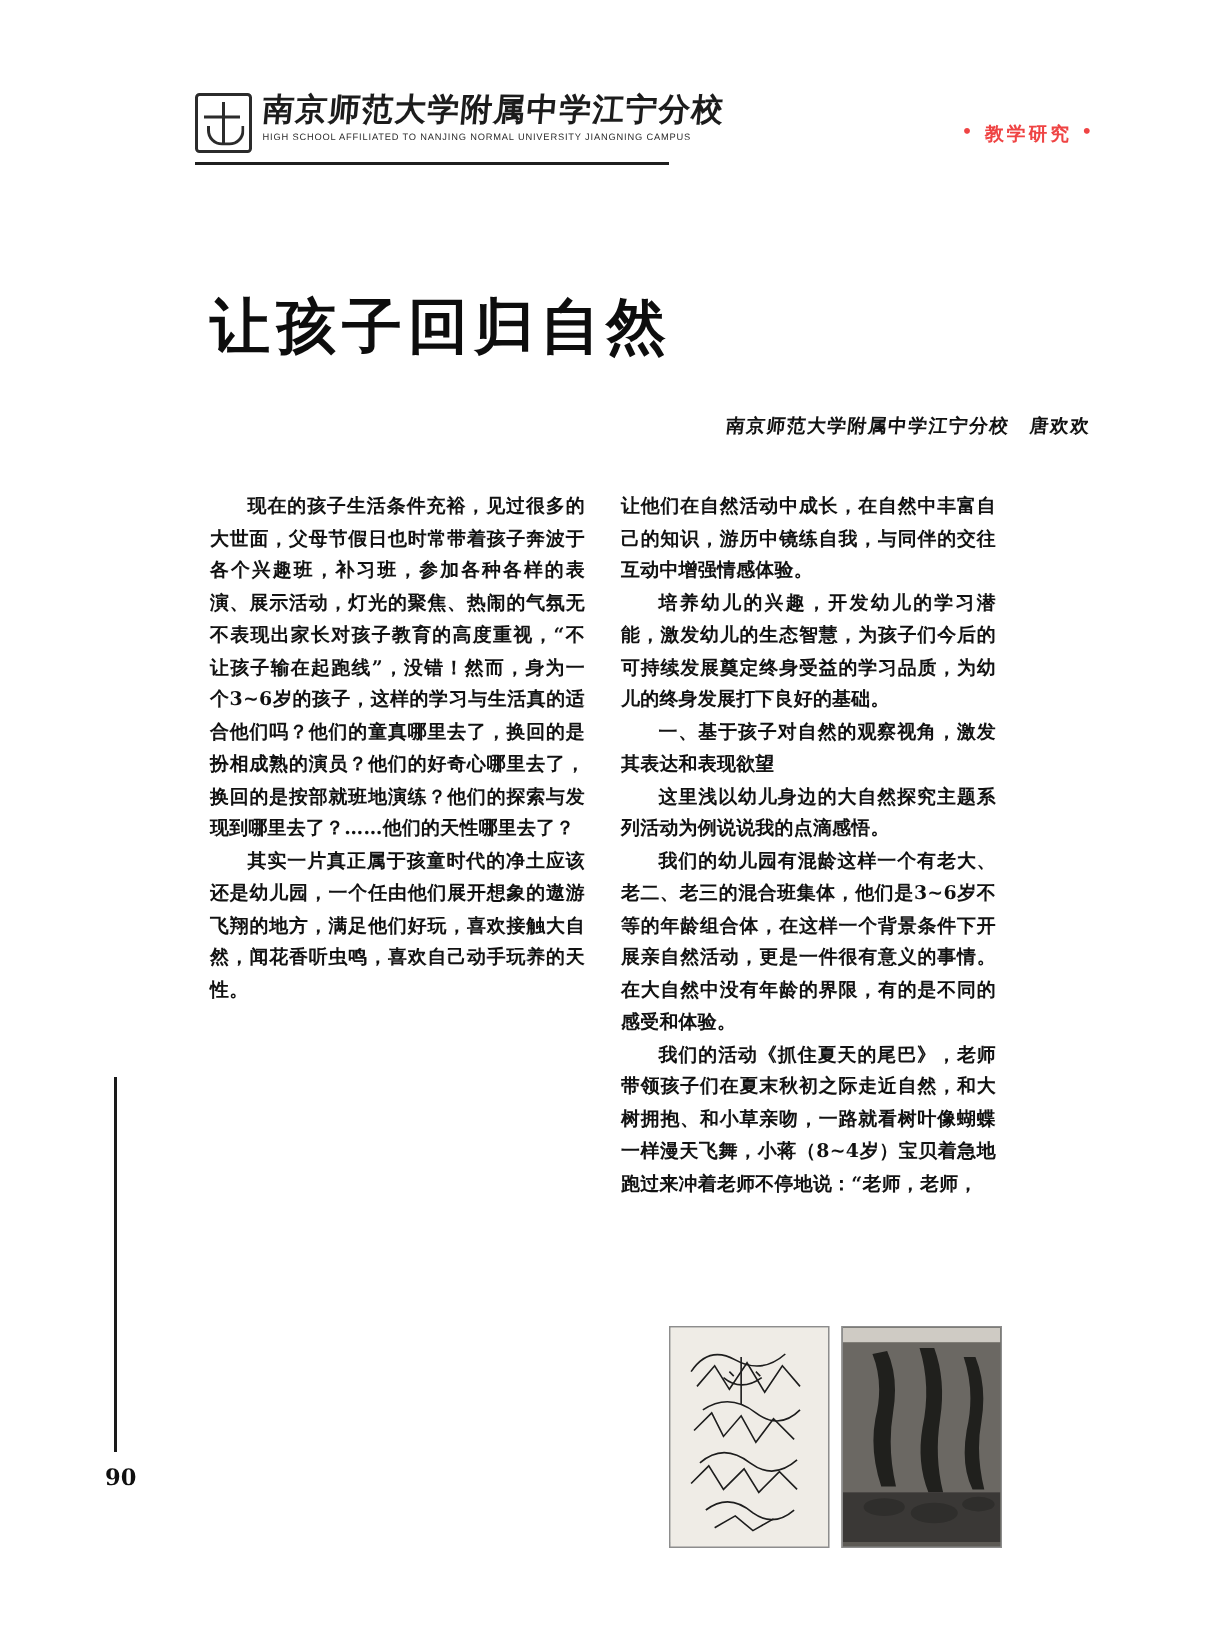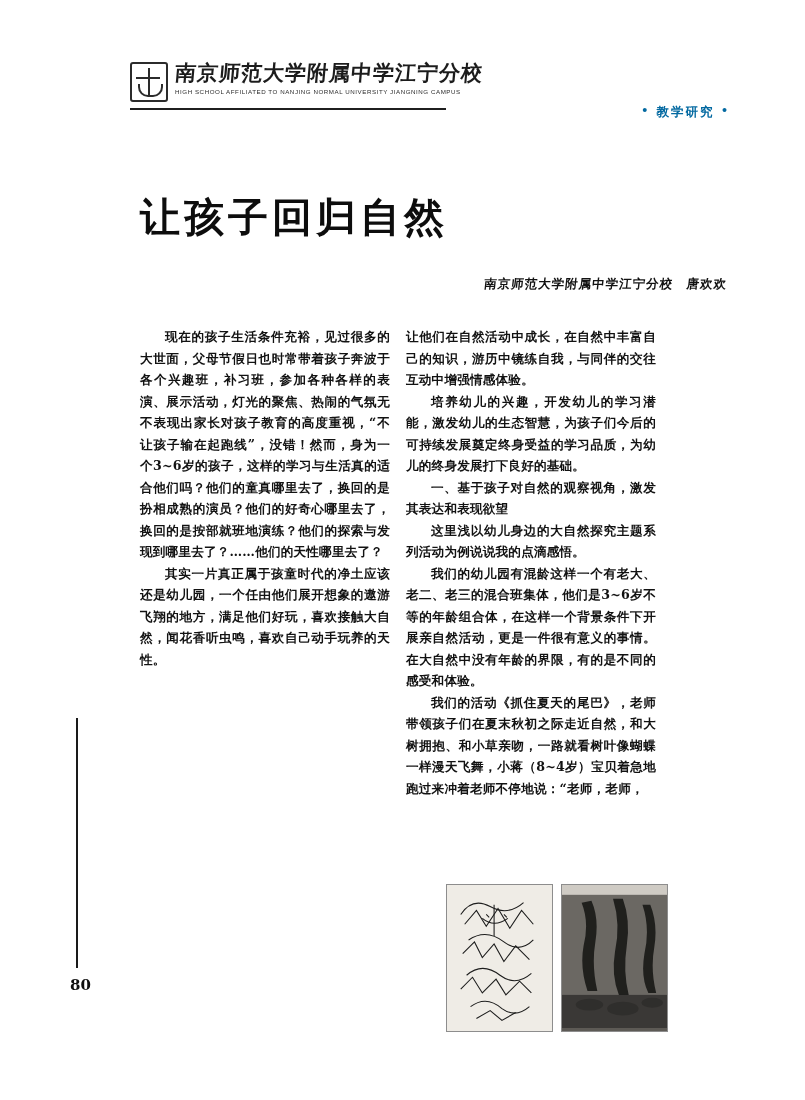--- a/index.html
+++ b/index.html
@@ -103,26 +103,26 @@
     position: absolute;
     left: 0;
     top: 46px;
     width: 316px;
     height: 2px;
     background: #1f1f1f;
   }
   .section-tag {
     position: absolute;
     right: 0;
-    top: 42px;
+    top: 19px;
     font-family: "DejaVu Serif", serif;
     font-weight: bold;
     font-size: 12.5px;
     letter-spacing: 2px;
-    color: #0369a1;
+    color: #ef4444;
     white-space: nowrap;
   }
   .section-tag .dot {
     font-size: 11px;
     vertical-align: 2px;
   }
 
   
   .doc-title {
     position: absolute;
@@ -147,21 +147,21 @@
     white-space: nowrap;
   }
 
   
   .columns {
     position: absolute;
     left: 140px;
     top: 326px;
     width: 528px;
     display: flex;
-    gap: 16px;
+    gap: 24px;
   }
   .col {
     width: 250px;
   }
   .col p {
     margin: 0;
     font-family: "DejaVu Serif", serif;
     font-size: 12.6px;
     line-height: 21.5px;
     text-align: justify;
@@ -305,15 +305,15 @@
         <g fill="#2b2a28" opacity="0.7">
           <ellipse cx="28" cy="122" rx="14" ry="6"></ellipse>
           <ellipse cx="62" cy="126" rx="16" ry="7"></ellipse>
           <ellipse cx="92" cy="120" rx="11" ry="5"></ellipse>
         </g>
       </svg>
     </div>
   </div>
 
   <div class="side-rule"></div>
-  <div class="page-num">80</div>
+  <div class="page-num">90</div>
 
 </div>
 
 </body></html>

